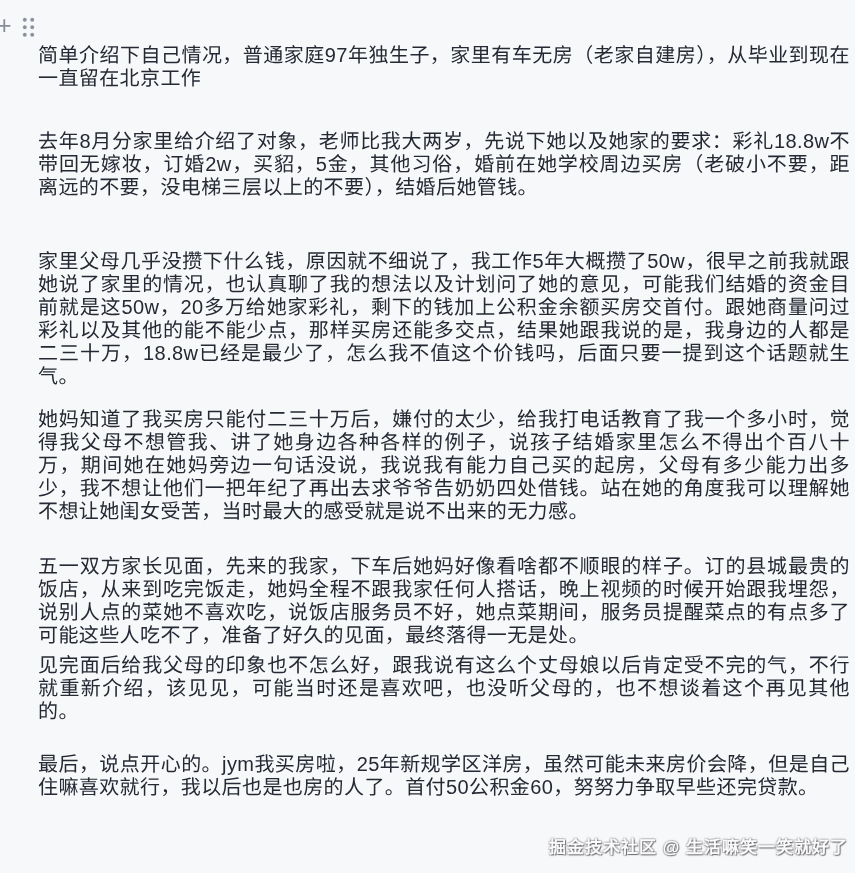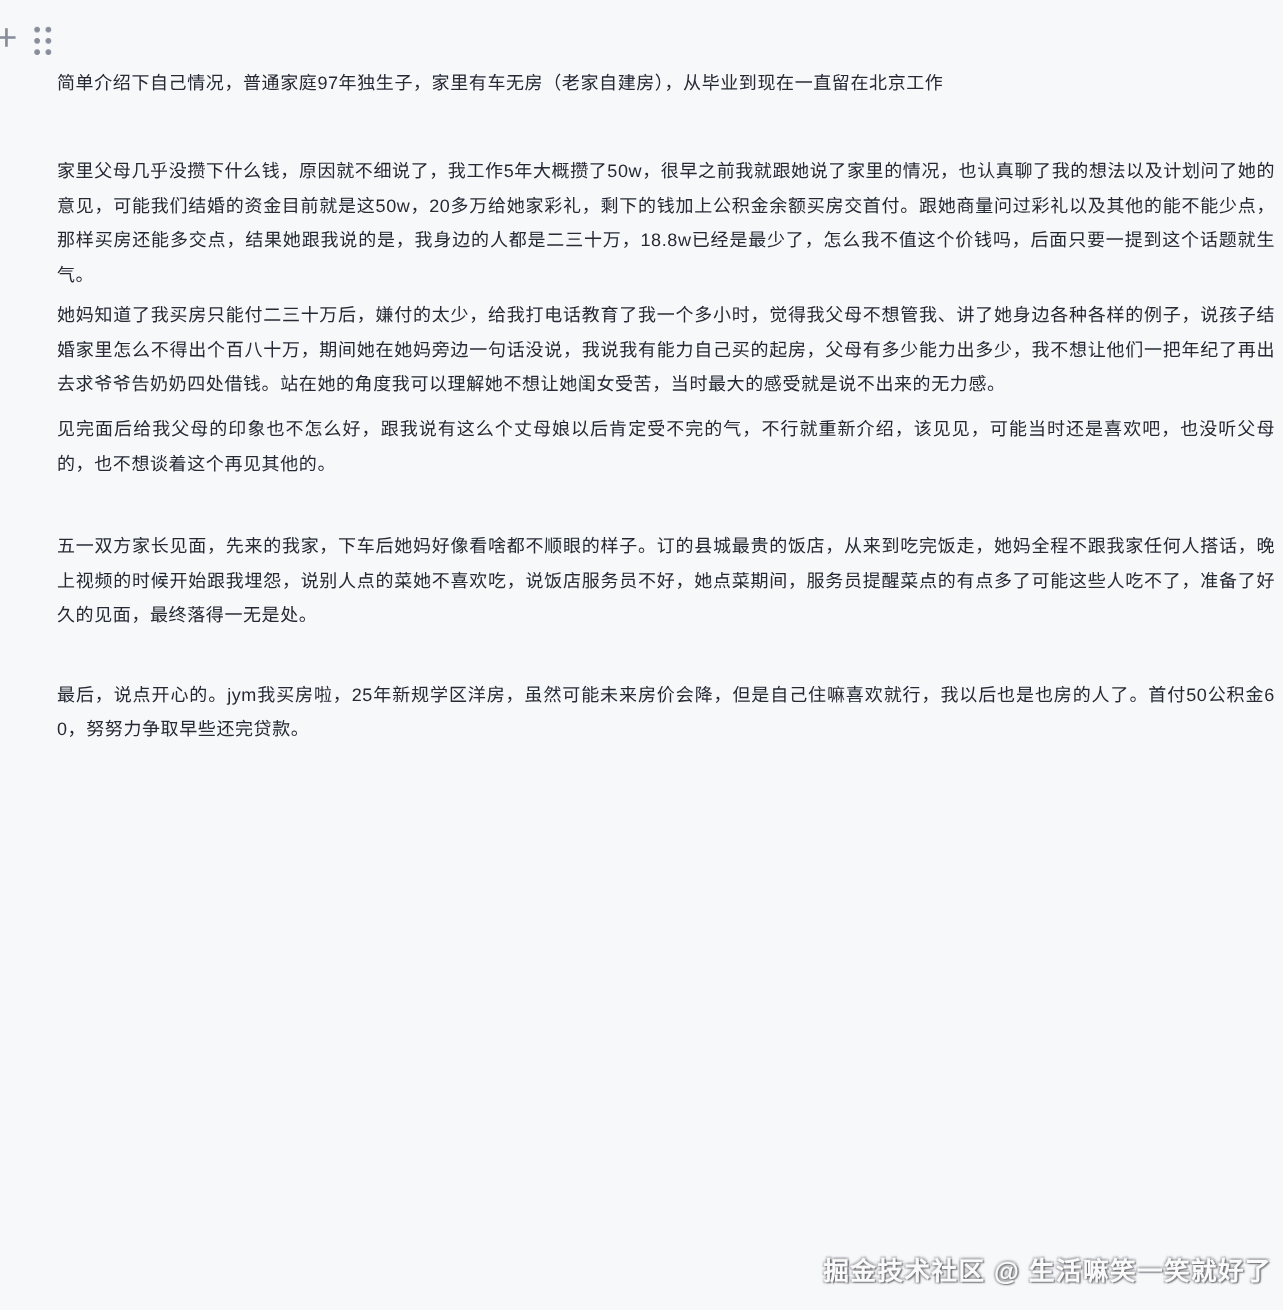--- a/index.html
+++ b/index.html
@@ -43,31 +43,31 @@
   }
 
   
   .doc-content {
     position: absolute;
     left: 38px;
     top: 44px;
     width: 812px;
   }
   .para {
-    font-size: 12px;
+    font-size: 20px;
     line-height: 23px;
     letter-spacing: 0.4px;
     word-break: break-all;
     text-align: justify;
     color: #252933;
     cursor: text;
   }
   .mt-a { margin-top: 40px; }
-  .mt-b { margin-top: 36px; }
-  .mt-c { margin-top: 4px;  }
+  .mt-b { margin-top: 51px; }
+  .mt-c { margin-top: 20px;  }
   .mt-d { margin-top: 32px; }
   .mt-e { margin-top: 7px;  }
   .mt-f { margin-top: 38px; }
   .mt-g { margin-top: 37px; }
   .mt-h { margin-top: 30px; }
 
   
   .watermark {
     position: absolute;
     right: 7px;
@@ -88,20 +88,21 @@
 </head>
 <body>
 
 <div class="block-controls">
   <span class="plus-btn">+</span>
   <span class="drag-btn"></span>
 </div>
 
 <div class="doc-content">
   <p class="para">简单介绍下自己情况，普通家庭97年独生子，家里有车无房（老家自建房），从毕业到现在一直留在北京工作</p>
+  <p class="para mt-a">去年8月分家里给介绍了对象，老师比我大两岁，先说下她以及她家的要求：彩礼18.8w不带回无嫁妆，订婚2w，买貂，5金，其他习俗，婚前在她学校周边买房（老破小不要，距离远的不要，没电梯三层以上的不要），结婚后她管钱。</p>
   <p class="para mt-b">家里父母几乎没攒下什么钱，原因就不细说了，我工作5年大概攒了50w，很早之前我就跟她说了家里的情况，也认真聊了我的想法以及计划问了她的意见，可能我们结婚的资金目前就是这50w，20多万给她家彩礼，剩下的钱加上公积金余额买房交首付。跟她商量问过彩礼以及其他的能不能少点，那样买房还能多交点，结果她跟我说的是，我身边的人都是二三十万，18.8w已经是最少了，怎么我不值这个价钱吗，后面只要一提到这个话题就生气。</p>
   <p class="para mt-c">她妈知道了我买房只能付二三十万后，嫌付的太少，给我打电话教育了我一个多小时，觉得我父母不想管我、讲了她身边各种各样的例子，说孩子结婚家里怎么不得出个百八十万，期间她在她妈旁边一句话没说，我说我有能力自己买的起房，父母有多少能力出多少，我不想让他们一把年纪了再出去求爷爷告奶奶四处借钱。站在她的角度我可以理解她不想让她闺女受苦，当时最大的感受就是说不出来的无力感。</p>
+  <p class="para mt-d">五一双方家长见面，先来的我家，下车后她妈好像看啥都不顺眼的样子。订的县城最贵的饭店，从来到吃完饭走，她妈全程不跟我家任何人搭话，晚上视频的时候开始跟我埋怨，说别人点的菜她不喜欢吃，说饭店服务员不好，她点菜期间，服务员提醒菜点的有点多了可能这些人吃不了，准备了好久的见面，最终落得一无是处。</p>
   <p class="para mt-e">见完面后给我父母的印象也不怎么好，跟我说有这么个丈母娘以后肯定受不完的气，不行就重新介绍，该见见，可能当时还是喜欢吧，也没听父母的，也不想谈着这个再见其他的。</p>
-  <p class="para mt-d">五一双方家长见面，先来的我家，下车后她妈好像看啥都不顺眼的样子。订的县城最贵的饭店，从来到吃完饭走，她妈全程不跟我家任何人搭话，晚上视频的时候开始跟我埋怨，说别人点的菜她不喜欢吃，说饭店服务员不好，她点菜期间，服务员提醒菜点的有点多了可能这些人吃不了，准备了好久的见面，最终落得一无是处。</p>
   <p class="para mt-h">最后，说点开心的。jym我买房啦，25年新规学区洋房，虽然可能未来房价会降，但是自己住嘛喜欢就行，我以后也是也房的人了。首付50公积金60，努努力争取早些还完贷款。</p>
 </div>
 
 <div class="watermark">掘金技术社区 @ 生活嘛笑一笑就好了</div>
 
 </body></html>

